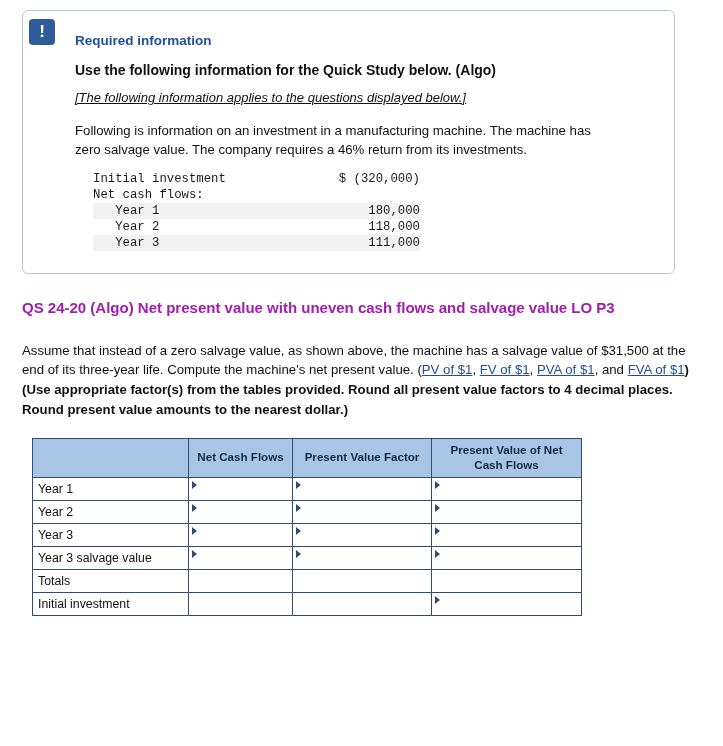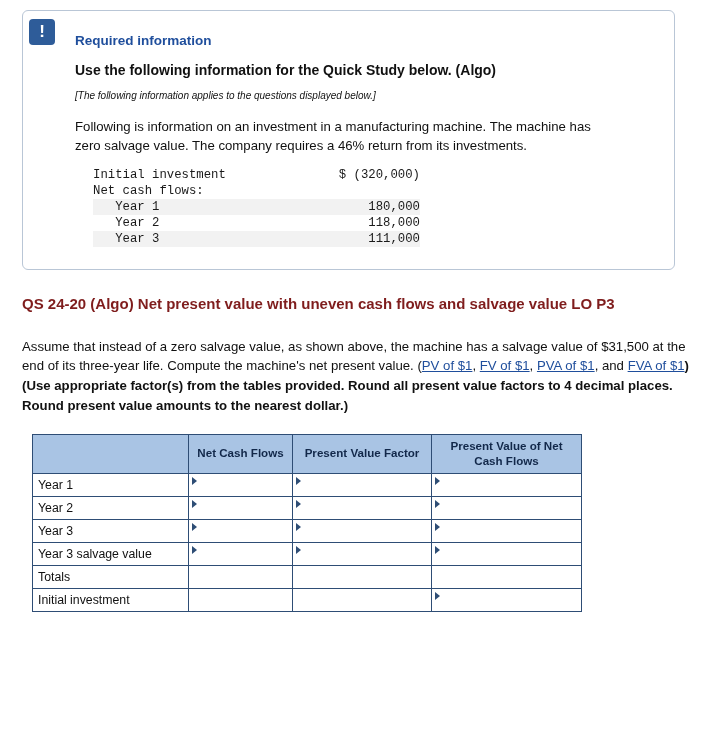--- a/index.html
+++ b/index.html
@@ -52,23 +52,24 @@
     margin: 0 0 14px 0;
   }
   .req-sub {
     font-weight: bold;
     font-size: 14px;
     margin: 0 0 12px 0;
     color: #111;
   }
   .req-italic {
     font-style: italic;
-    font-size: 10px;
+    font-size: 13px;
     margin: 0 0 16px 0;
     color: #111;
+    text-decoration: underline;
   }
   .req-para {
     font-size: 13.2px;
     line-height: 1.45;
     margin: 0 0 12px 0;
     color: #111;
     max-width: 545px;
   }
 
   
@@ -92,21 +93,21 @@
   .mono-table tr.shade td {
     background: #f2f2f2;
   }
 
   
   .q-head {
     font-size: 15px;
     font-weight: bold;
     line-height: 1.35;
     margin: 24px 12px 0 12px;
-    color: #7f1d1d;
+    color: #a21caf;
   }
 
   
   .q-body {
     font-size: 13.2px;
     line-height: 1.5;
     margin: 22px 12px 0 12px;
     color: #111;
   }
   .q-body a {

